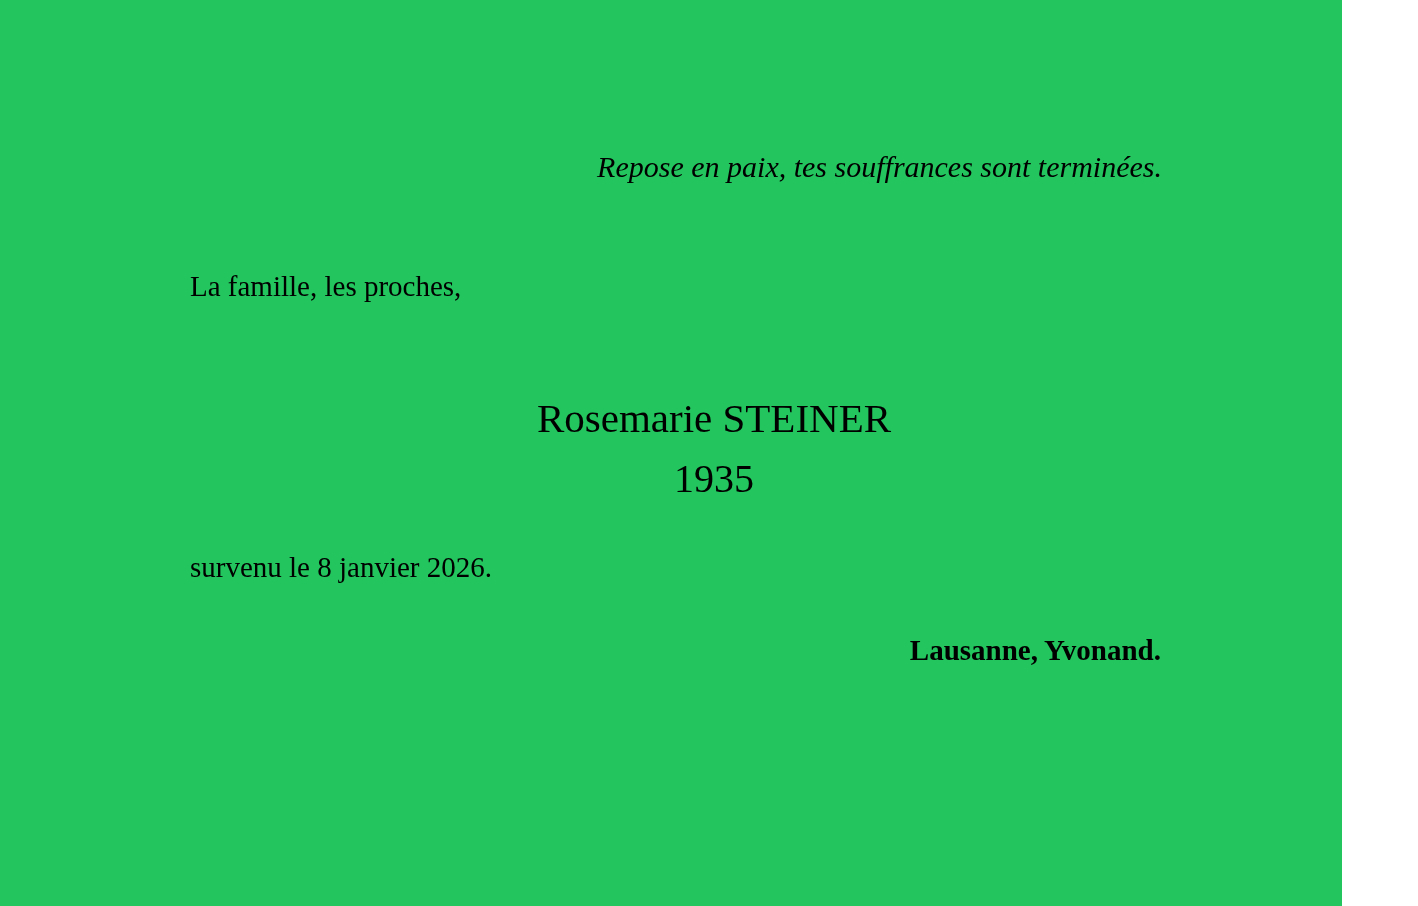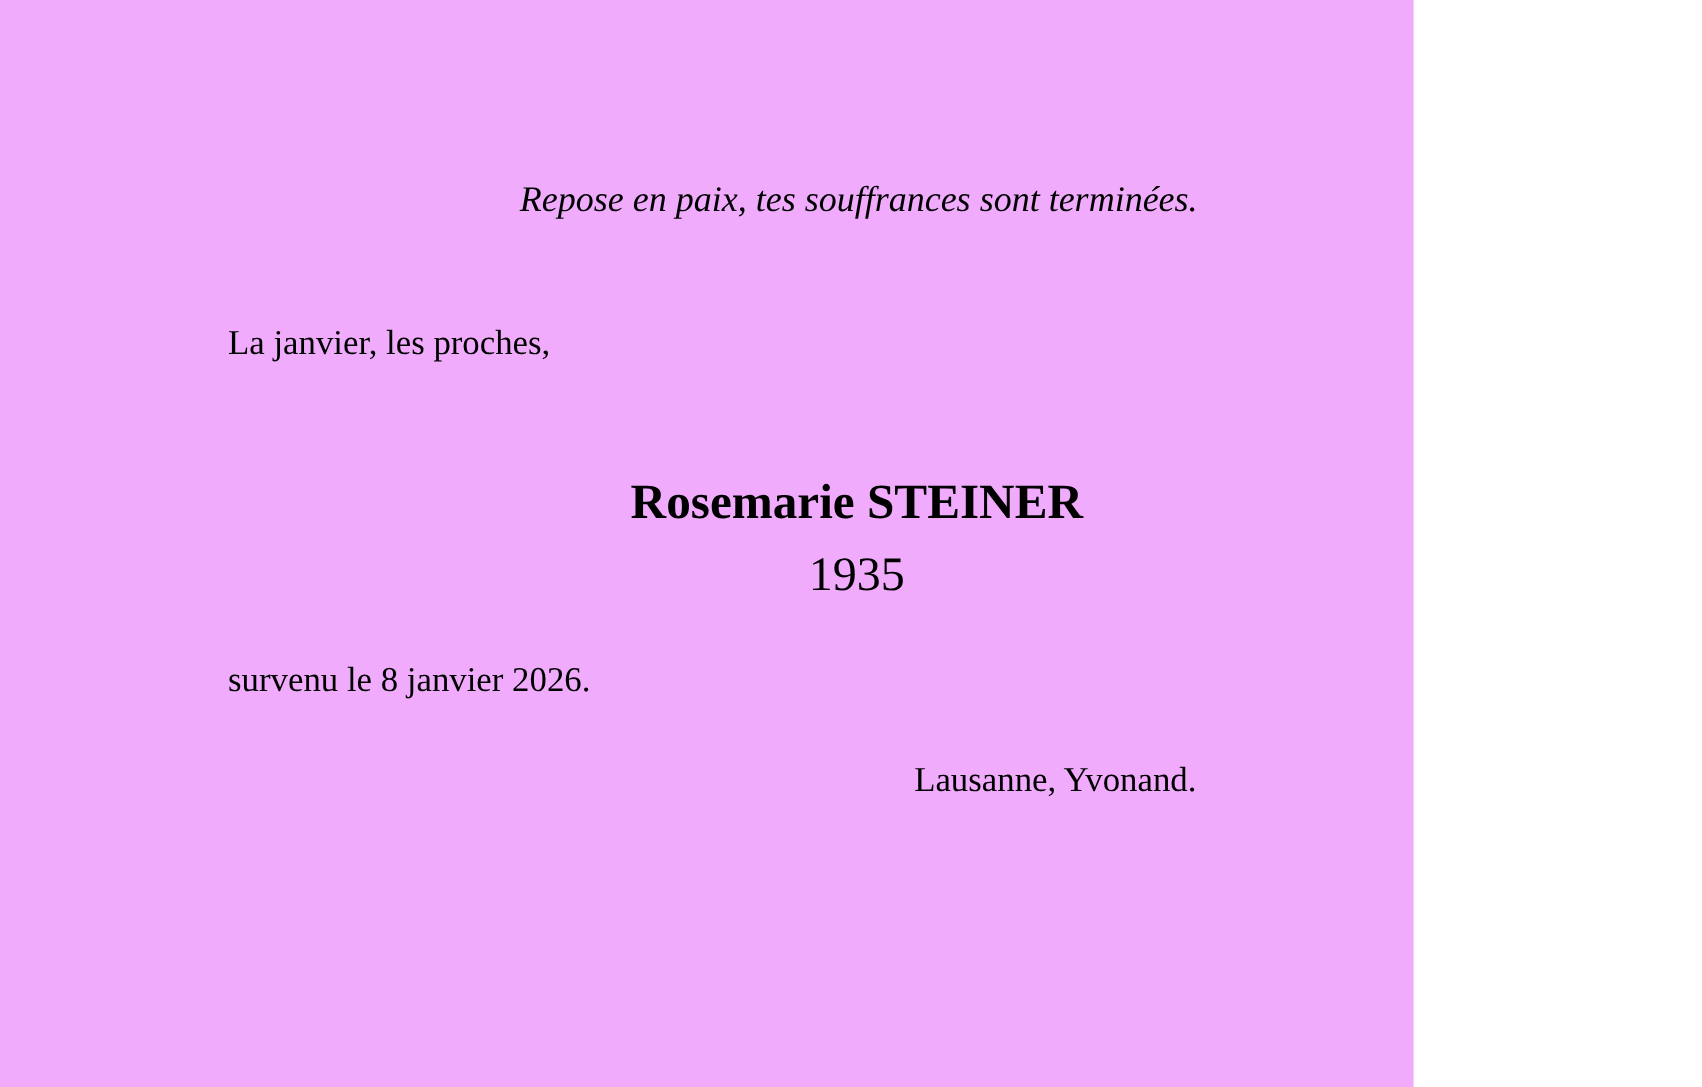--- a/index.html
+++ b/index.html
@@ -6,23 +6,23 @@
   html, body {
     width: 1418px;
     height: 906px;
     background: #ffffff;
     font-family: "Liberation Serif", "DejaVu Serif", serif;
     color: #000000;
     overflow: hidden;
   }
   .page {
     position: relative;
-    width: 1178px;
+    width: 1342px;
     height: 906px;
-    background: #f0abfc;
+    background: #22c55e;
   }
   .epigraph {
     position: absolute;
     top: 152px;
     right: 180px;
     font-style: italic;
     font-size: 30px;
     line-height: 1;
     white-space: nowrap;
     text-align: right;
@@ -34,21 +34,21 @@
     font-size: 29px;
     line-height: 41px;
     text-align: left;
   }
   .deceased-name {
     position: absolute;
     top: 398px;
     left: 190px;
     width: 1048px;
     font-size: 41px;
-    font-weight: bold;
+    font-weight: normal;
     line-height: 1;
     text-align: center;
     white-space: nowrap;
   }
   .birth-year {
     position: absolute;
     top: 459px;
     left: 190px;
     width: 1048px;
     font-size: 40px;
@@ -65,31 +65,32 @@
     white-space: nowrap;
   }
   .places {
     position: absolute;
     top: 636px;
     right: 181px;
     font-size: 29px;
     line-height: 1;
     white-space: nowrap;
     text-align: right;
+    font-weight: bold;
   }
 </style>
 </head>
 <body>
 
 <div class="page">
 
   <div class="epigraph">Repose en paix, tes souffrances sont terminées.</div>
 
   <div class="intro">
-    <div>La janvier, les proches,</div>
+    <div>La famille, les proches,</div>
   </div>
 
   <div class="deceased-name">Rosemarie STEINER</div>
 
   <div class="birth-year">1935</div>
 
   <div class="death-line">survenu le 8 janvier 2026.</div>
 
   <div class="places">Lausanne, Yvonand.</div>
 

